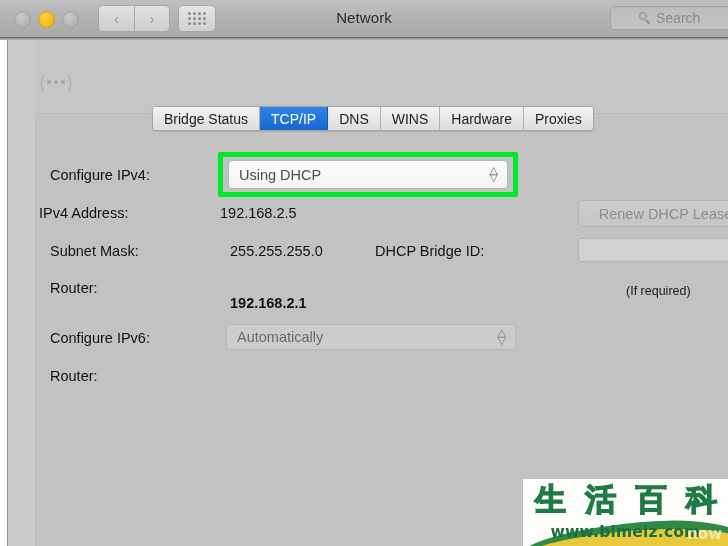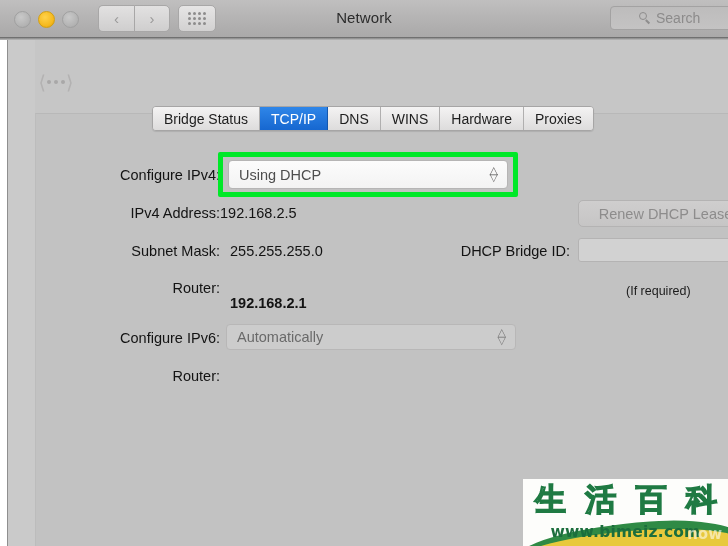--- a/index.html
+++ b/index.html
@@ -229,21 +229,21 @@
     background: linear-gradient(to bottom, #2f86e8, #1667d0);
     color: #ffffff;
     border-right: 1px solid #1457ad;
   }
 
   
   .lbl {
     position: absolute;
     font-size: 14.5px;
     color: #131313;
-    text-align: right;
+    text-align: left;
     white-space: nowrap;
   }
   .val {
     position: absolute;
     font-size: 14.5px;
     color: #131313;
     white-space: nowrap;
   }
   .hint {
     position: absolute;
@@ -457,21 +457,21 @@
   <div class="popup enabled" style="left:228px; top:160px; width:280px; height:29px;">
     <span class="ptext">Using DHCP</span>
     <span class="stepper">
       <span>△</span>
         <span>▽</span>
     </span>
   </div>
 
   <div class="highlight-box"></div>
 
-  <div class="lbl" style="left:50px; top:205px; width:170px;">IPv4 Address:</div>
+  <div class="lbl" style="left:39px; top:205px; width:170px;">IPv4 Address:</div>
   <div class="val" style="left:220px; top:205px;">192.168.2.5</div>
 
   <div class="lbl" style="left:50px; top:243px; width:170px;">Subnet Mask:</div>
   <div class="val" style="left:230px; top:243px;">255.255.255.0</div>
 
   <div class="lbl" style="left:50px; top:280px; width:170px;">Router:</div>
   <div class="val" style="left:230px; top:295px;font-weight:bold;">192.168.2.1</div>
 
   <div class="pushbtn" style="left:578px; top:200px; width:175px; height:27px;">Renew DHCP Lease</div>
 

